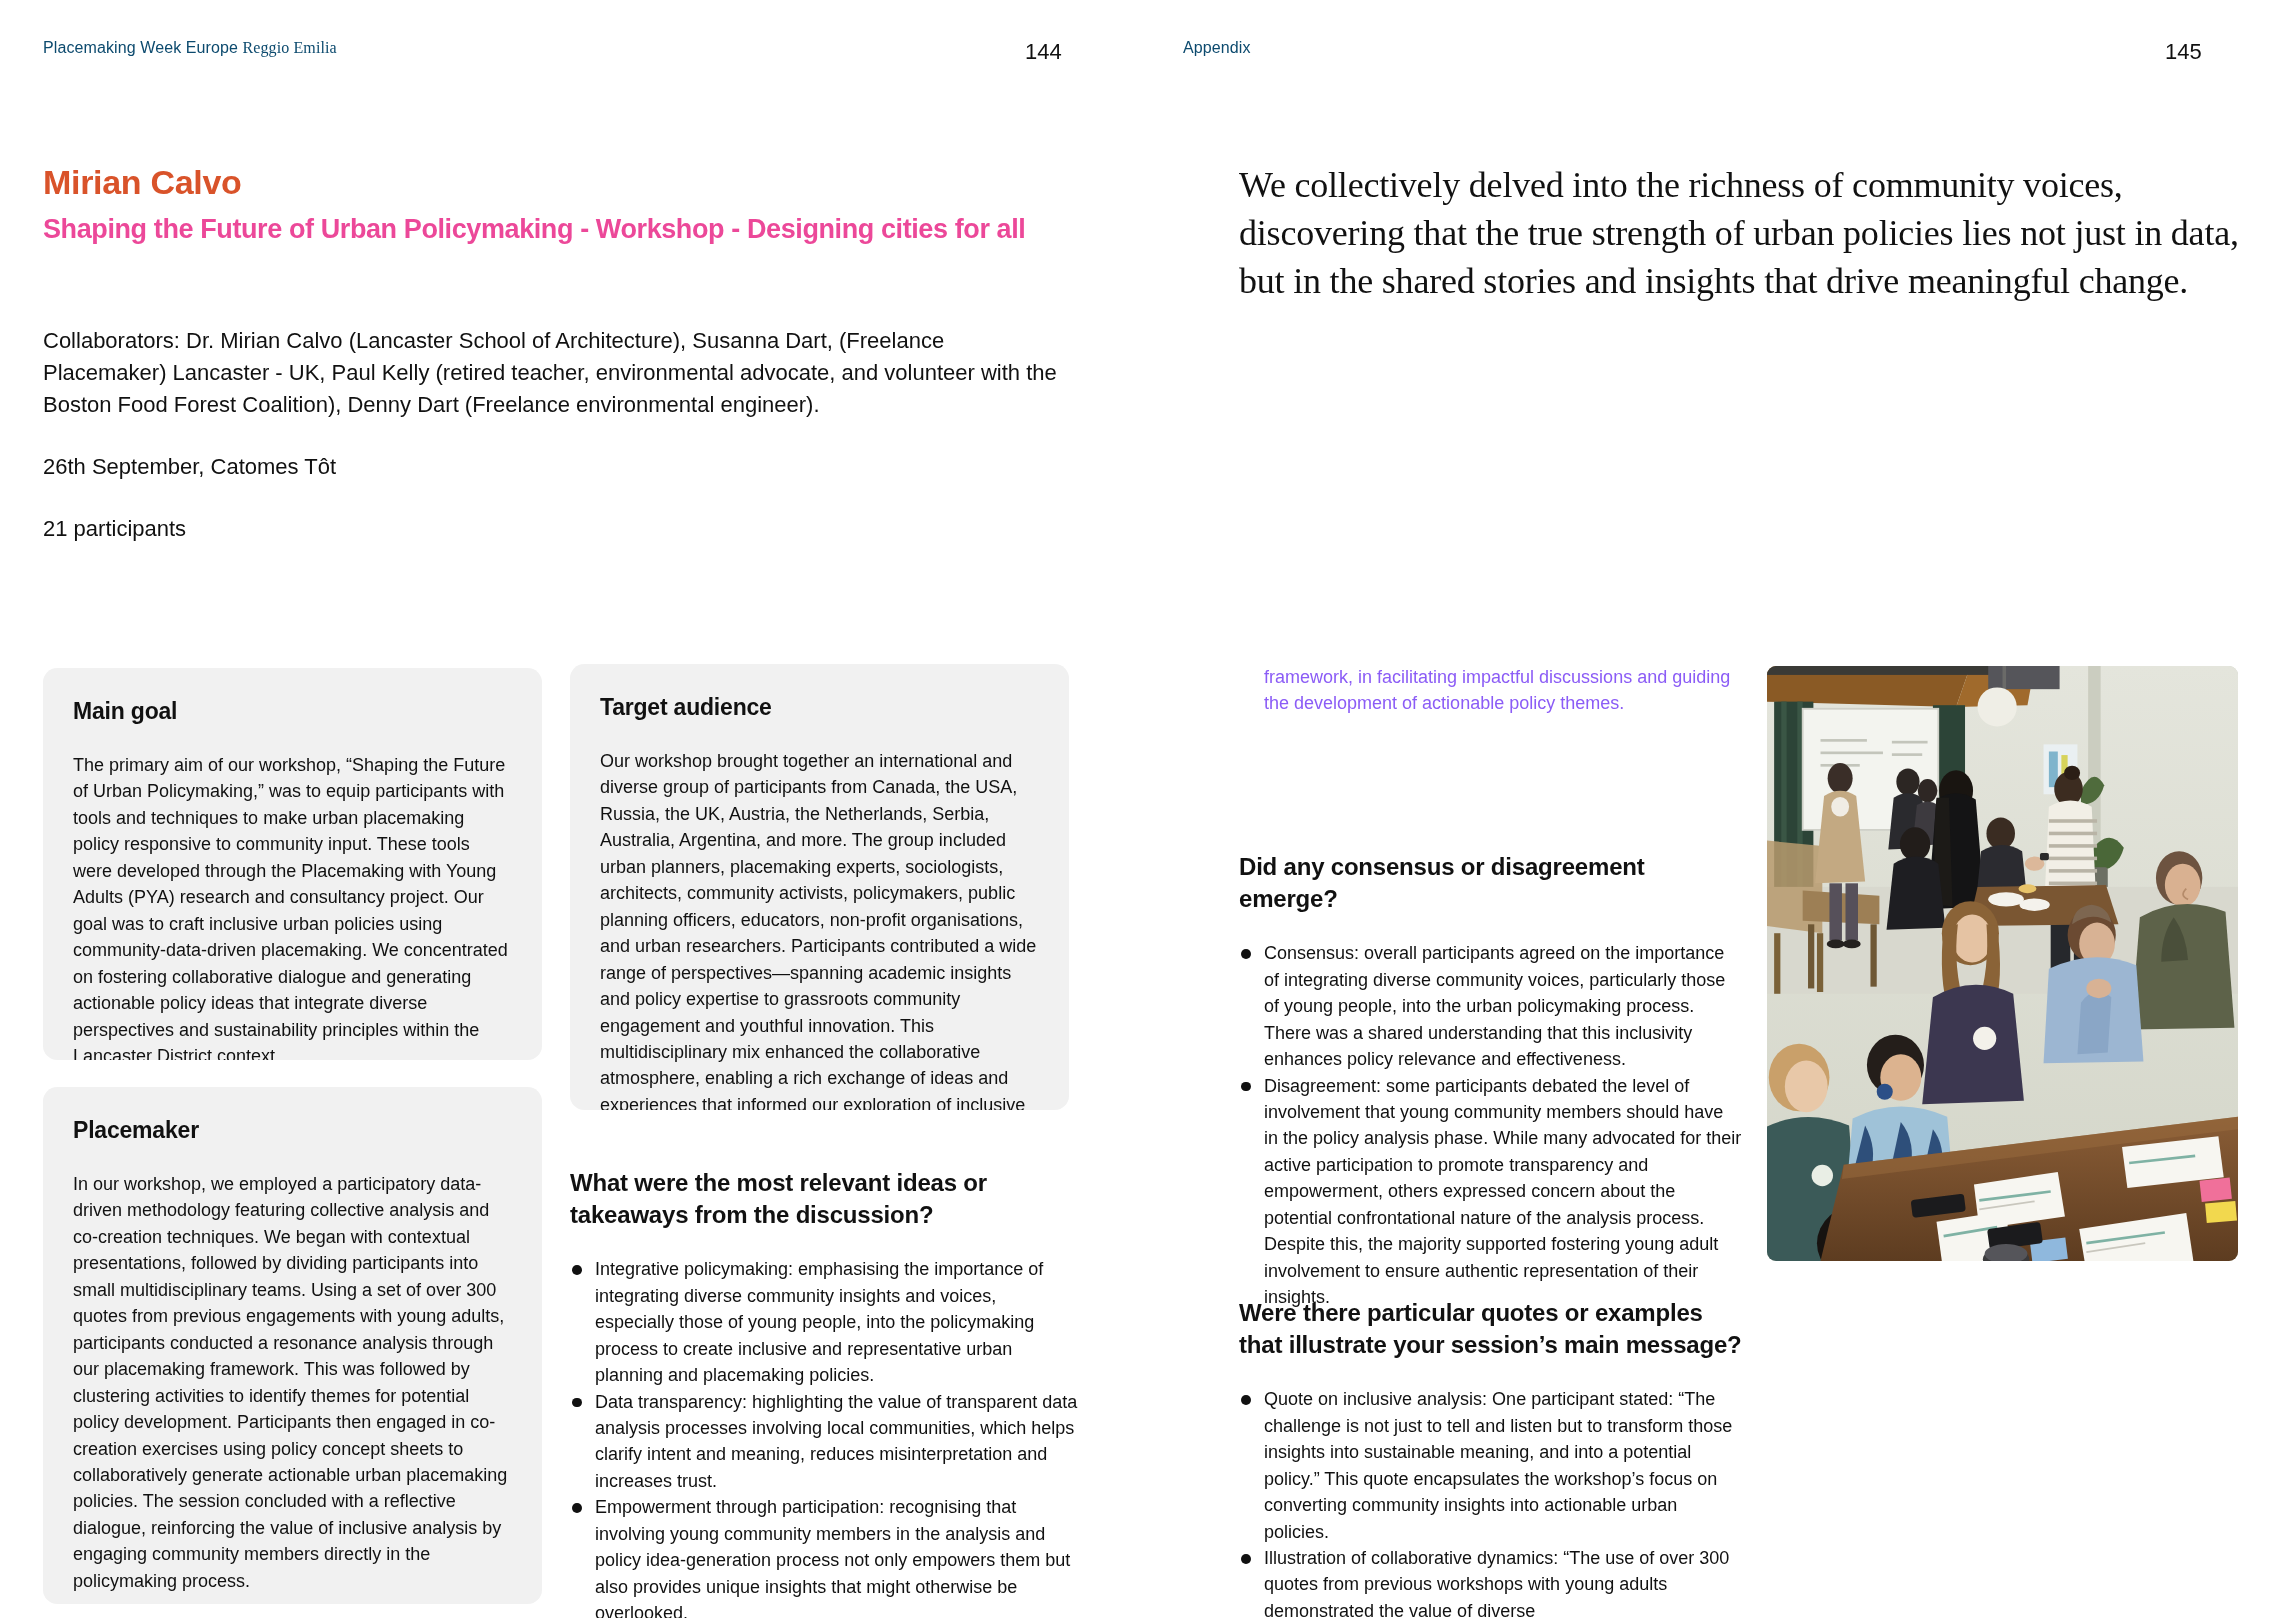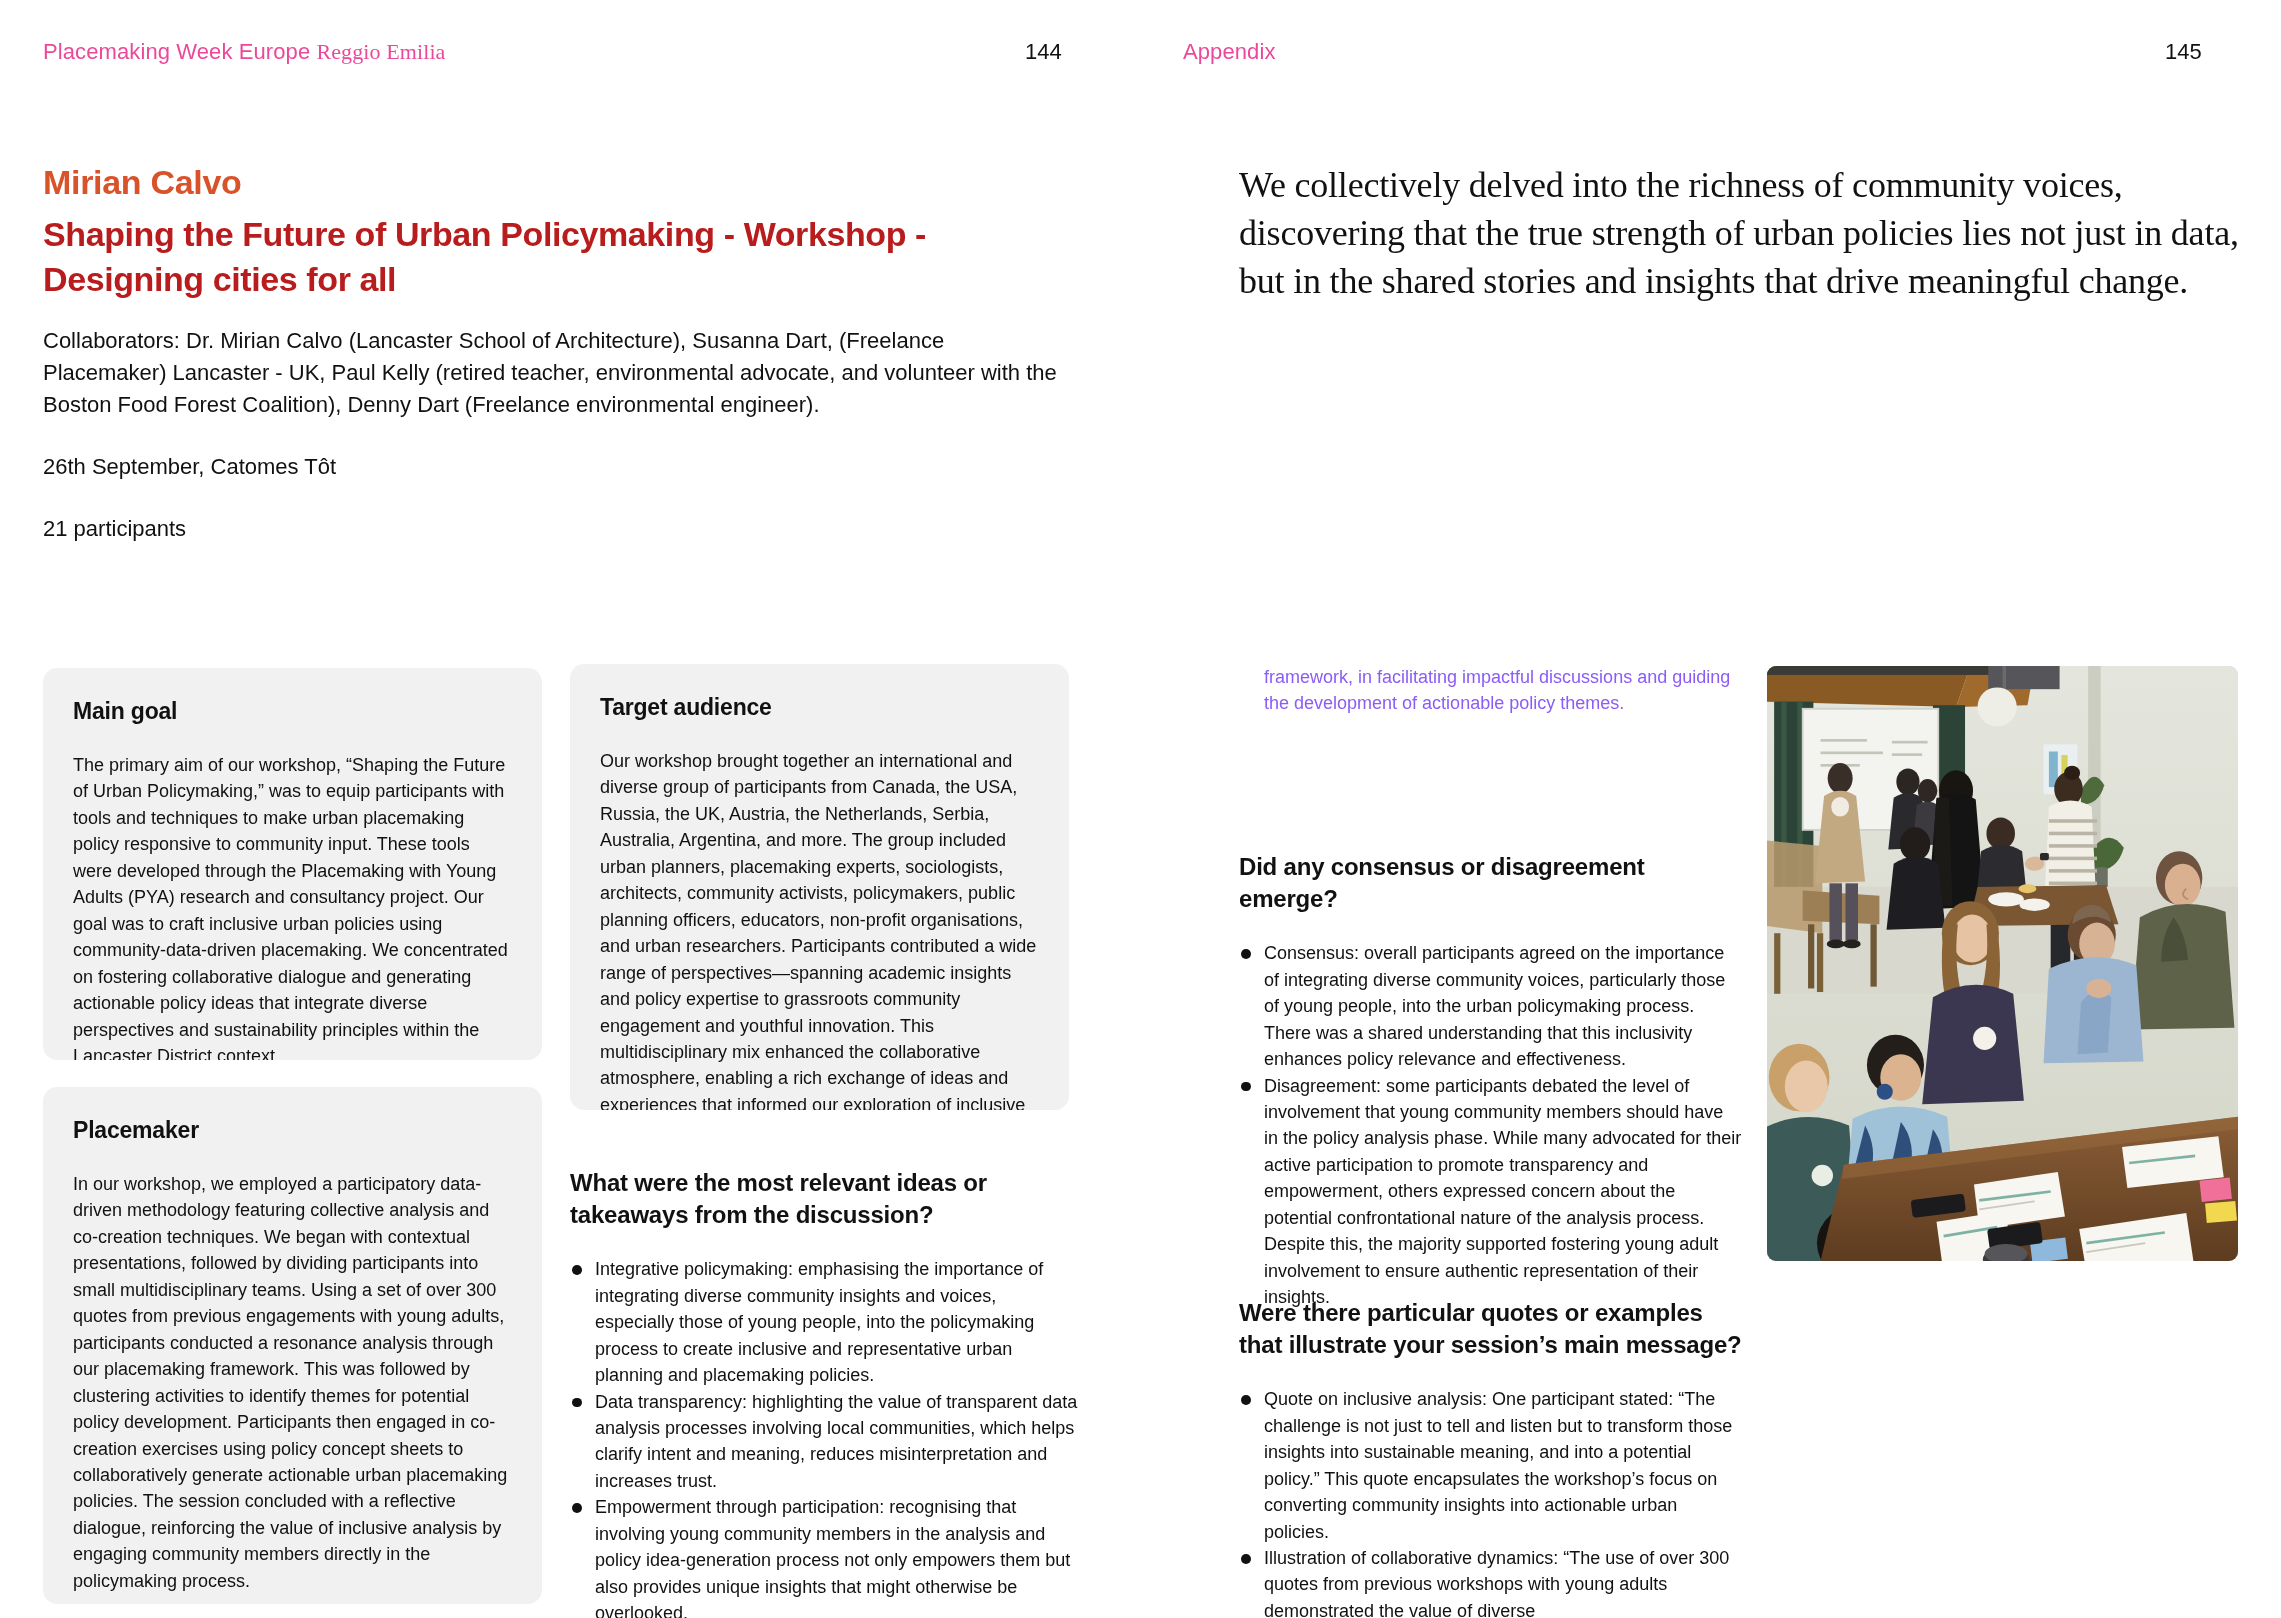--- a/index.html
+++ b/index.html
@@ -27,23 +27,23 @@
     width: 1141px;
     overflow: hidden;
   }
   .page-left  { left: 0; }
   .page-right { left: 1141px; }
 
   
   .runhead {
     position: absolute;
     top: 39px;
-    font-size: 22px;
+    font-size: 16px;
     letter-spacing: 0.1px;
-    color: #ec4899;
+    color: #0c4a6e;
     white-space: nowrap;
   }
   .runhead-left  { left: 43px; }
   .runhead-right { left: 1183px; }
   .runhead .rh-sans  { font-family: "Liberation Sans", sans-serif; font-weight: 400; }
   .runhead .rh-serif { font-family: "Liberation Serif", serif; font-weight: 400; }
   .folio {
     position: absolute;
     top: 39px;
     font-size: 22px;
@@ -61,25 +61,25 @@
     font-size: 34px;
     font-weight: 700;
     letter-spacing: -0.3px;
     line-height: 1.1;
   }
   .session-title {
     position: absolute;
     left: 43px;
     top: 212px;
     width: 989px;
-    font-size: 34px;
+    font-size: 27px;
     font-weight: 700;
     line-height: 1.32;
     letter-spacing: -0.4px;
-    color: #b91c1c;
+    color: #ec4899;
   }
   .meta-block {
     position: absolute;
     left: 43px;
     top: 325px;
     width: 1025px;
     font-size: 22px;
     line-height: 1.45;
     color: #111111;
   }

